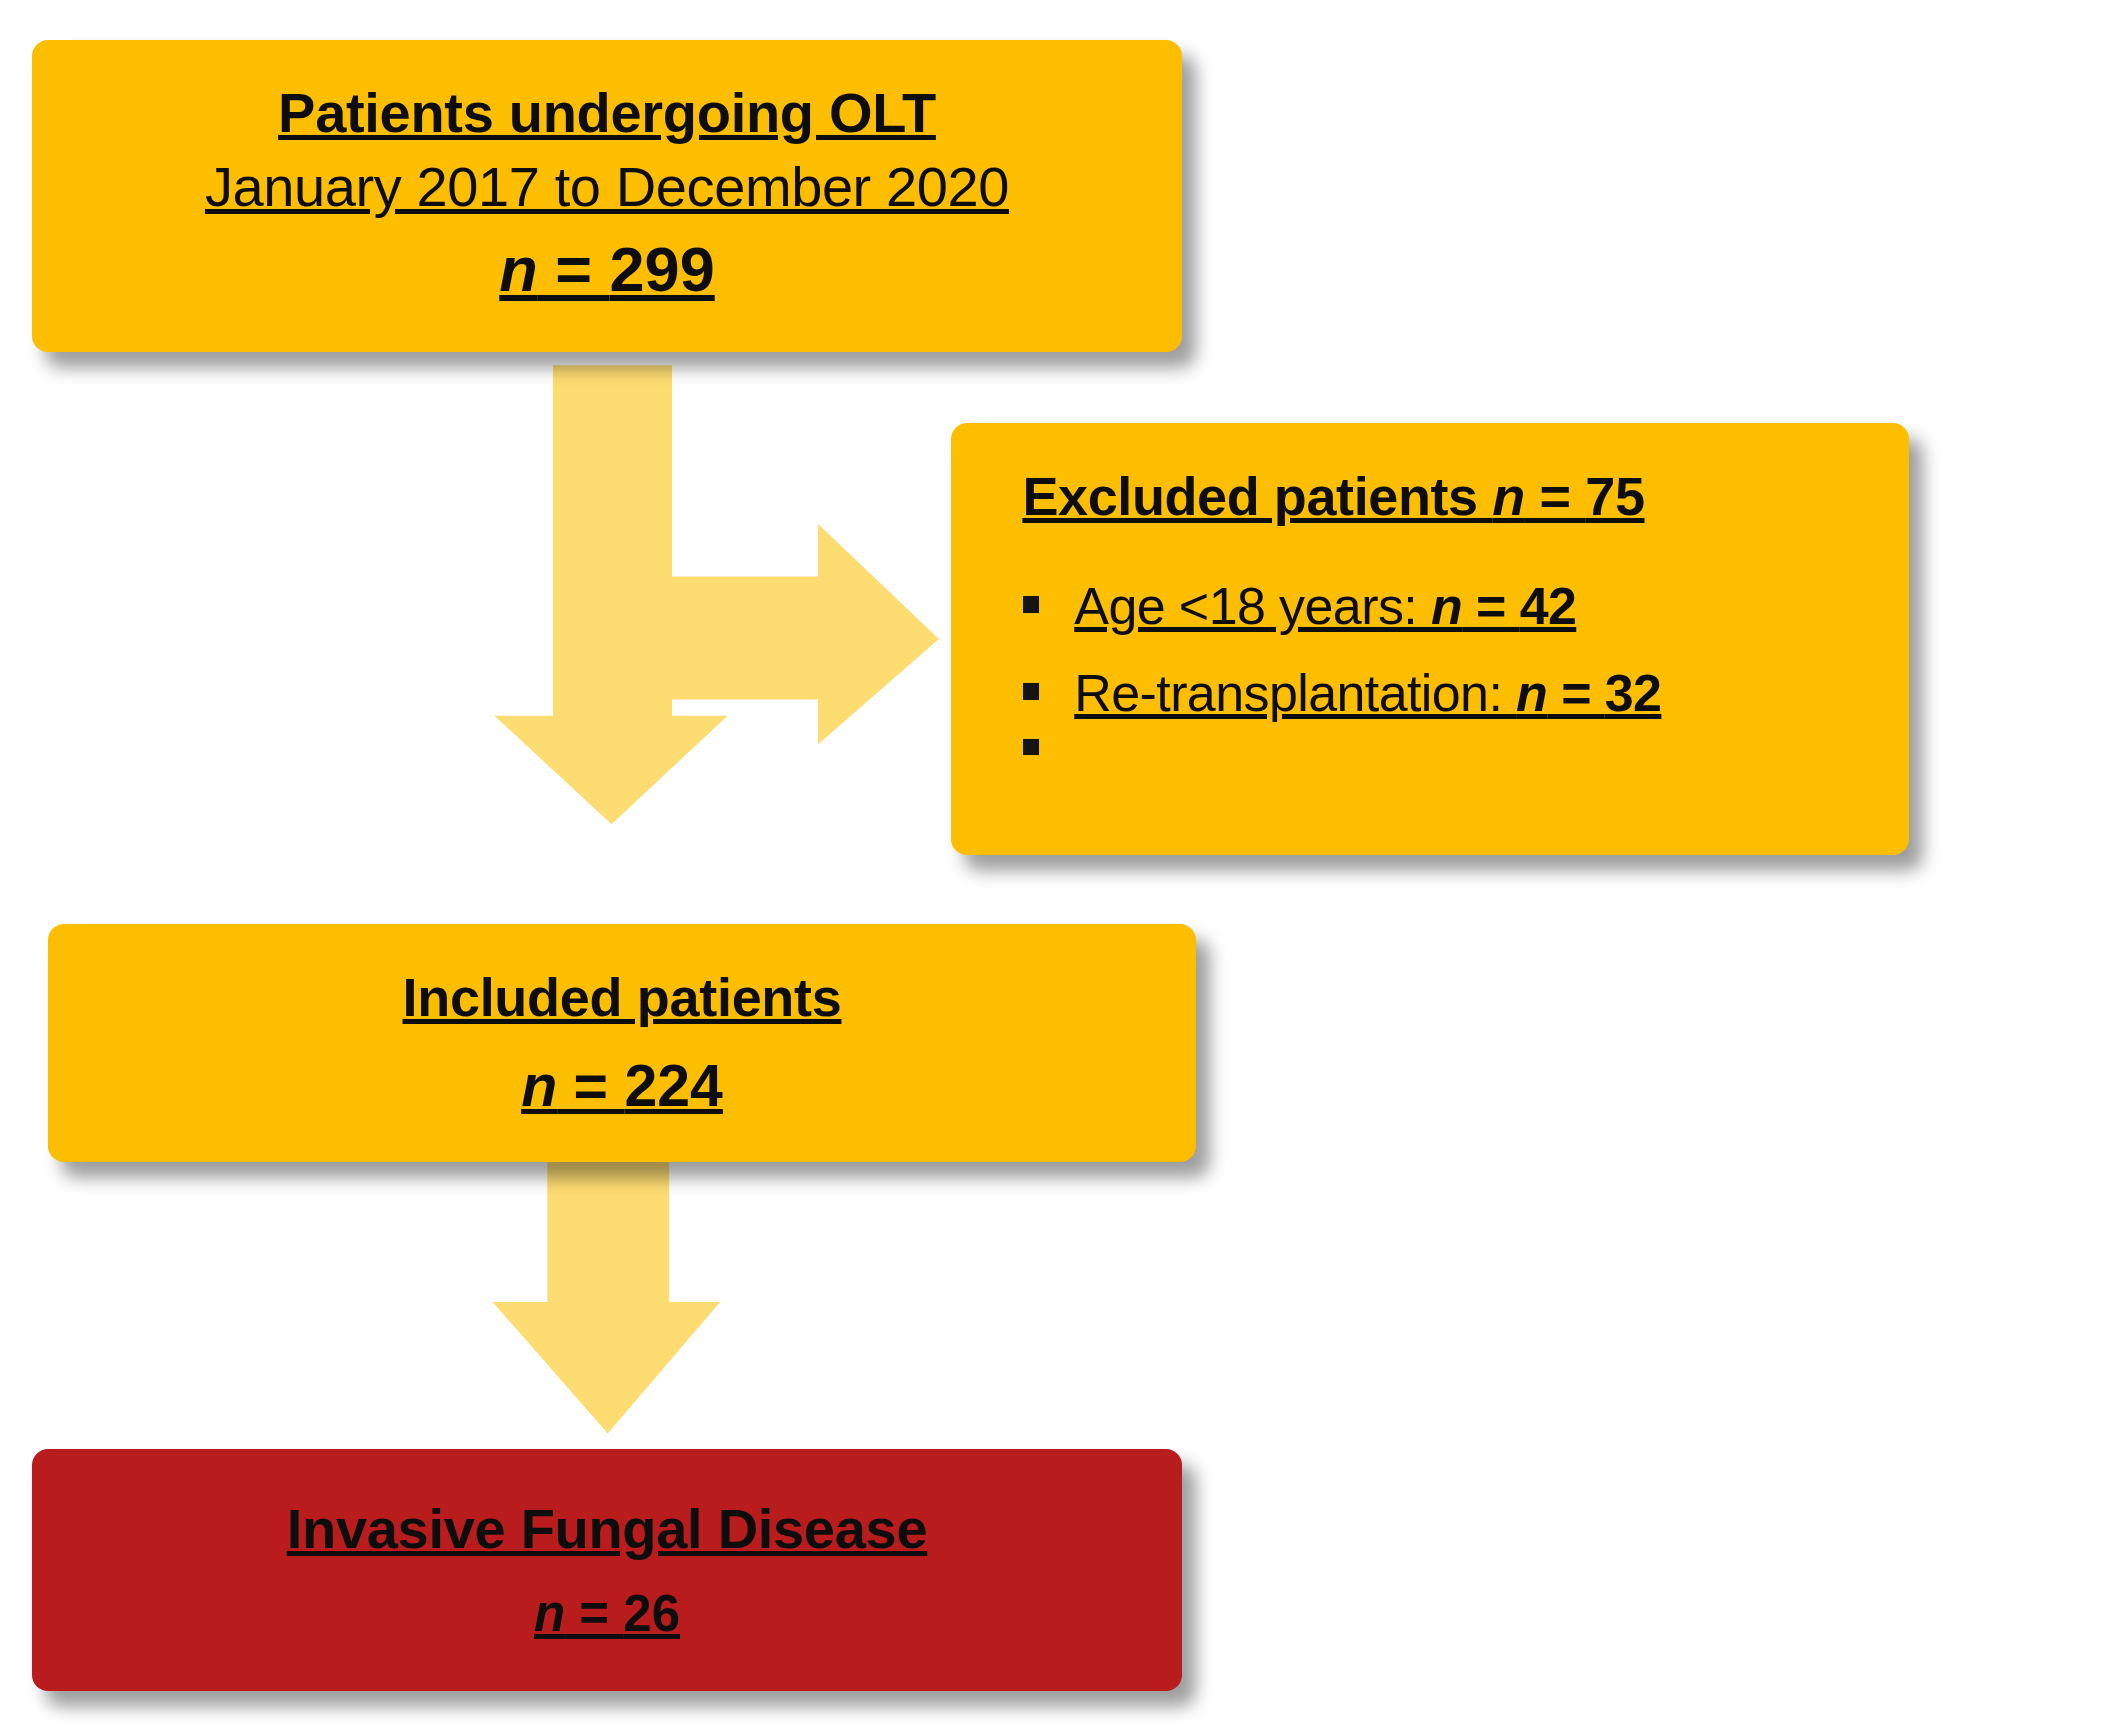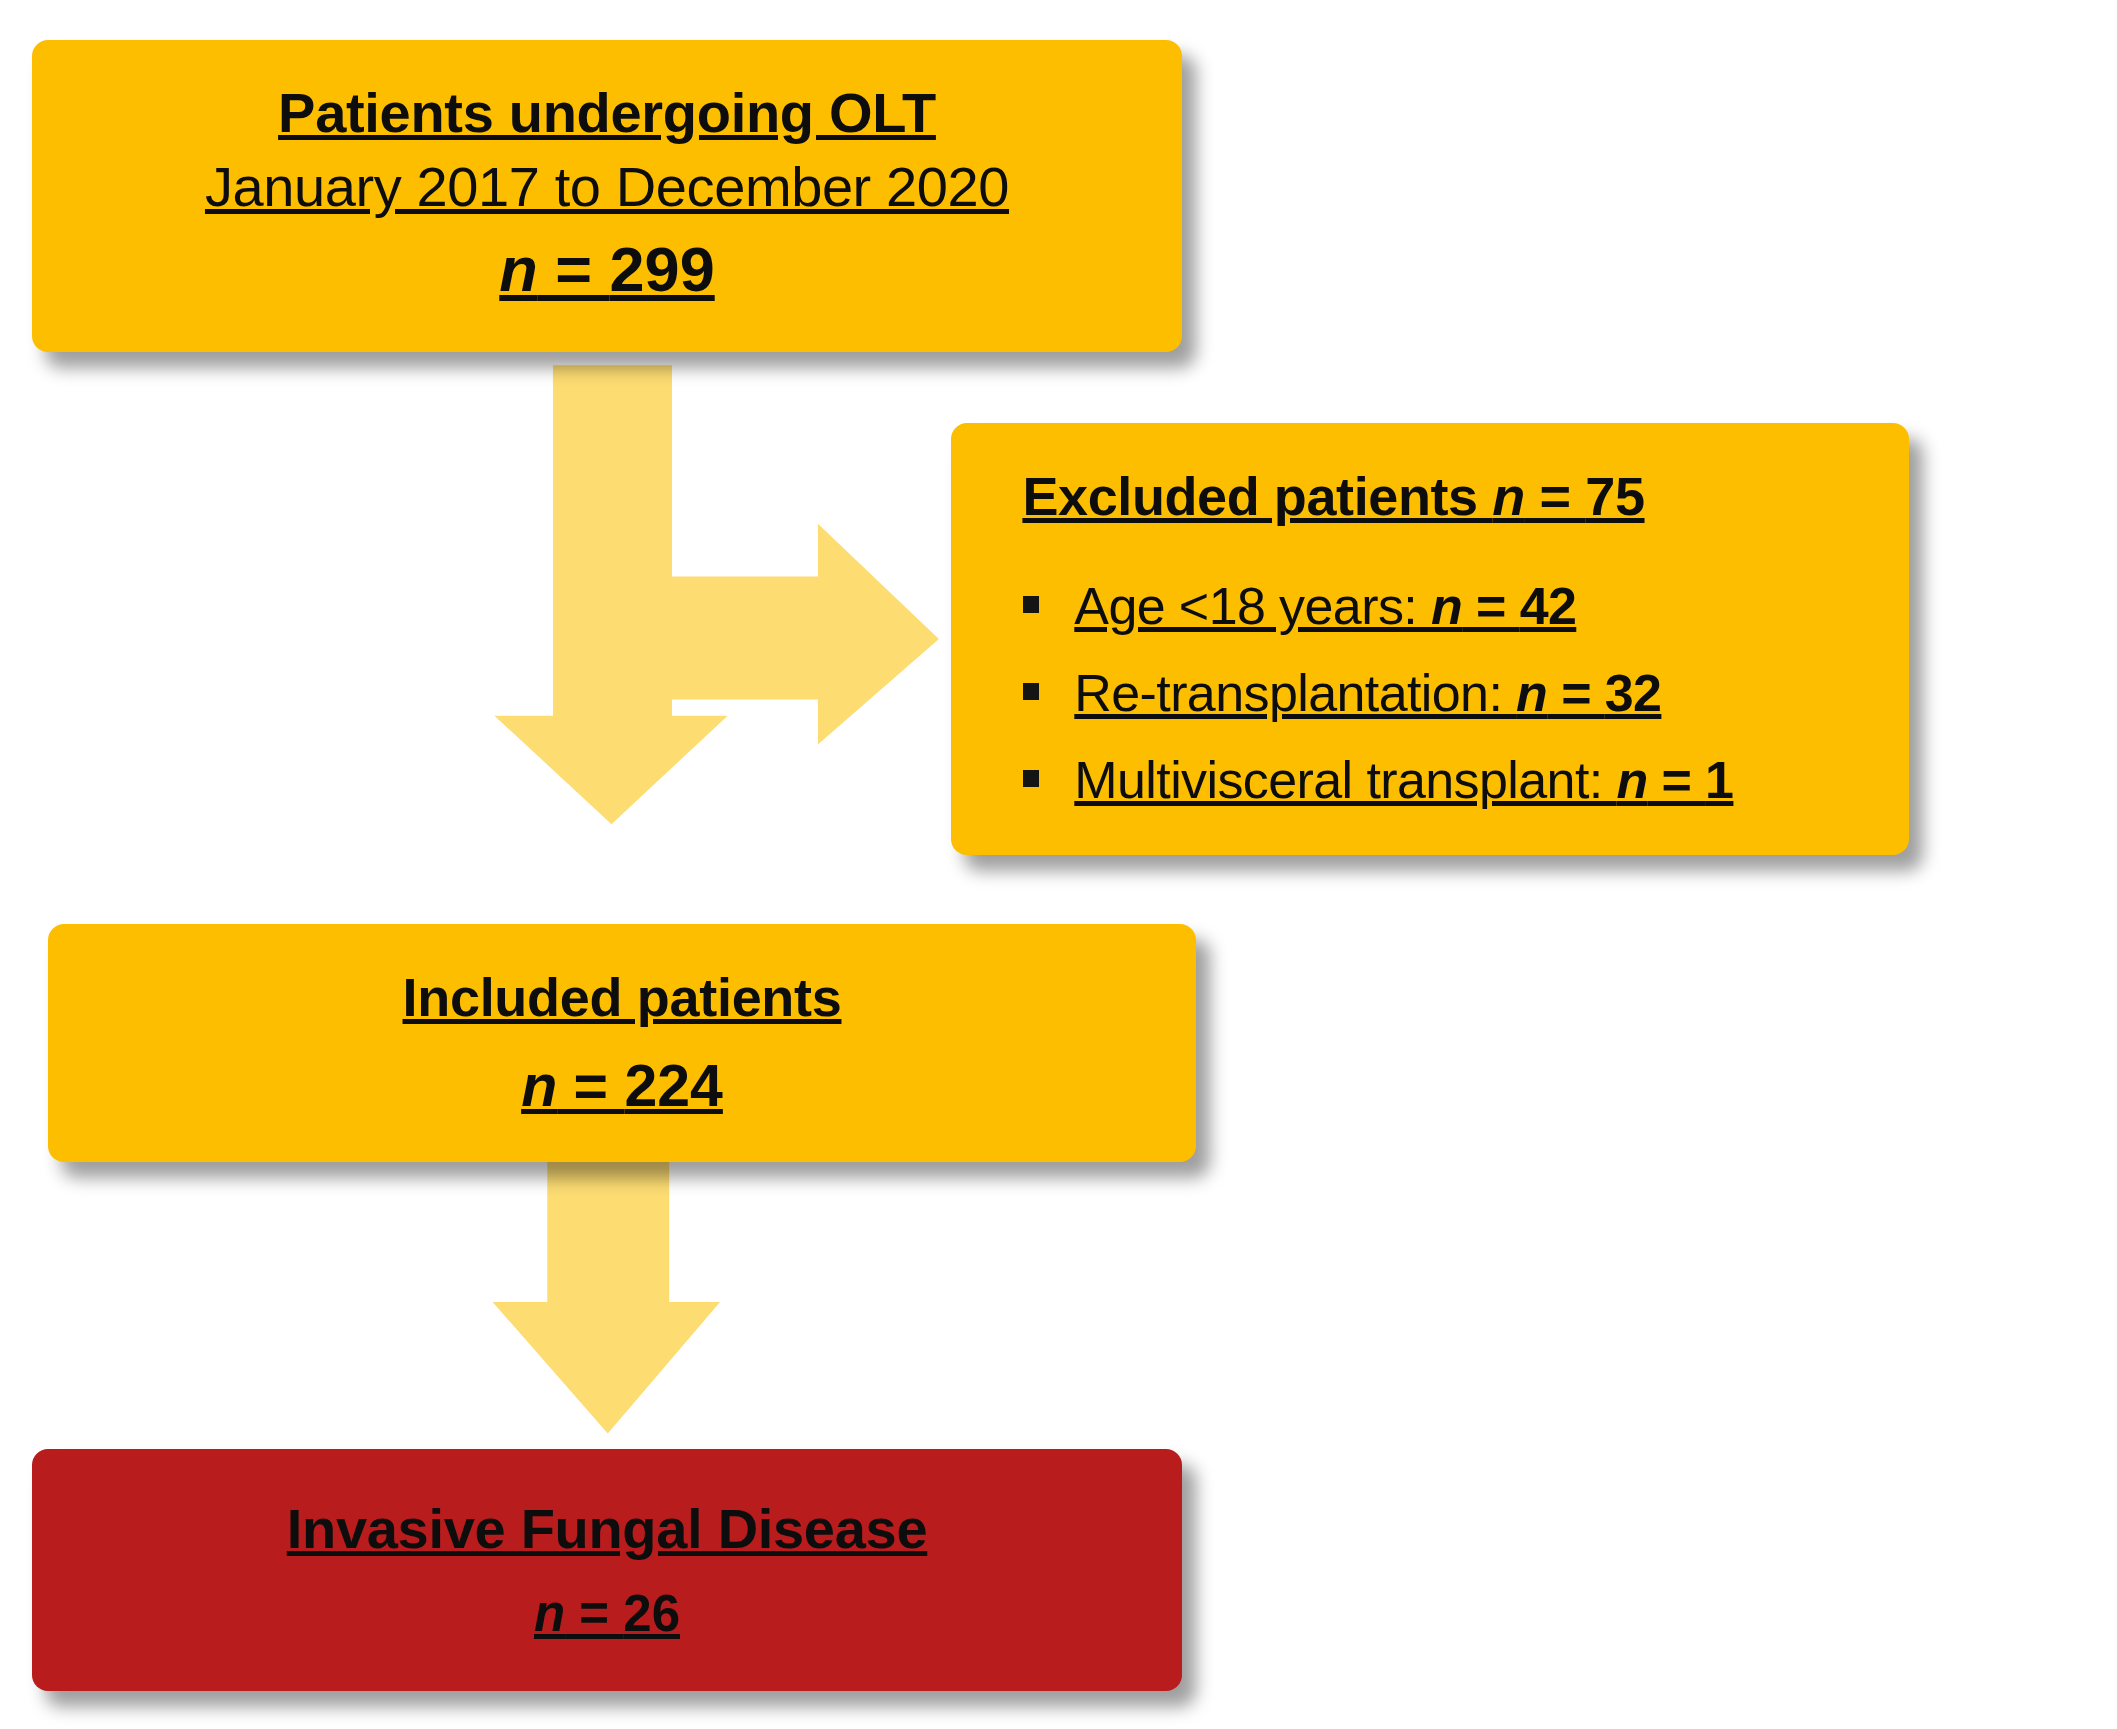--- a/index.html
+++ b/index.html
@@ -147,21 +147,20 @@
       <li>
         <span class="bullet"></span>
         <span><span class="t-reg">Age &lt;18 years: </span><span class="nvar">n</span><span class="t-bold"> = </span><span class="t-bold">42</span></span>
       </li>
       <li>
         <span class="bullet"></span>
         <span><span class="t-reg">Re-transplantation: </span><span class="nvar">n</span><span class="t-bold"> = </span><span class="t-bold">32</span></span>
       </li>
       <li>
         <span class="bullet"></span>
-        <span><span class="t-reg">Multivisceral transplant: </span><span class="nvar">n</span><span class="t-bold"> = </span><span class="t-bold">1</span></span>
       </li>
     </ul>
   </div>
 
   <div id="box-included" class="node centered">
     <div class="node-line l1">Included patients</div>
     <div class="node-line l2">
       <span class="nvar">n</span><span> = </span><span>224</span>
     </div>
   </div>

